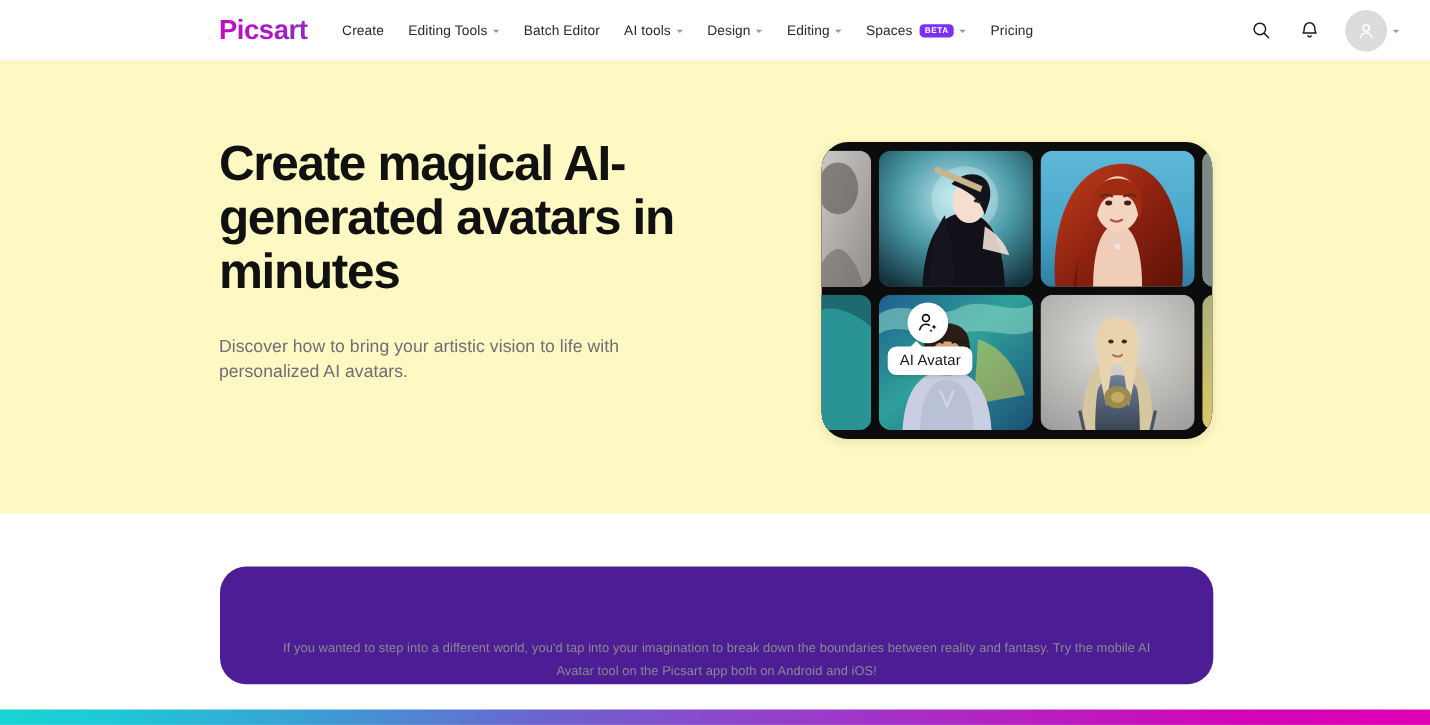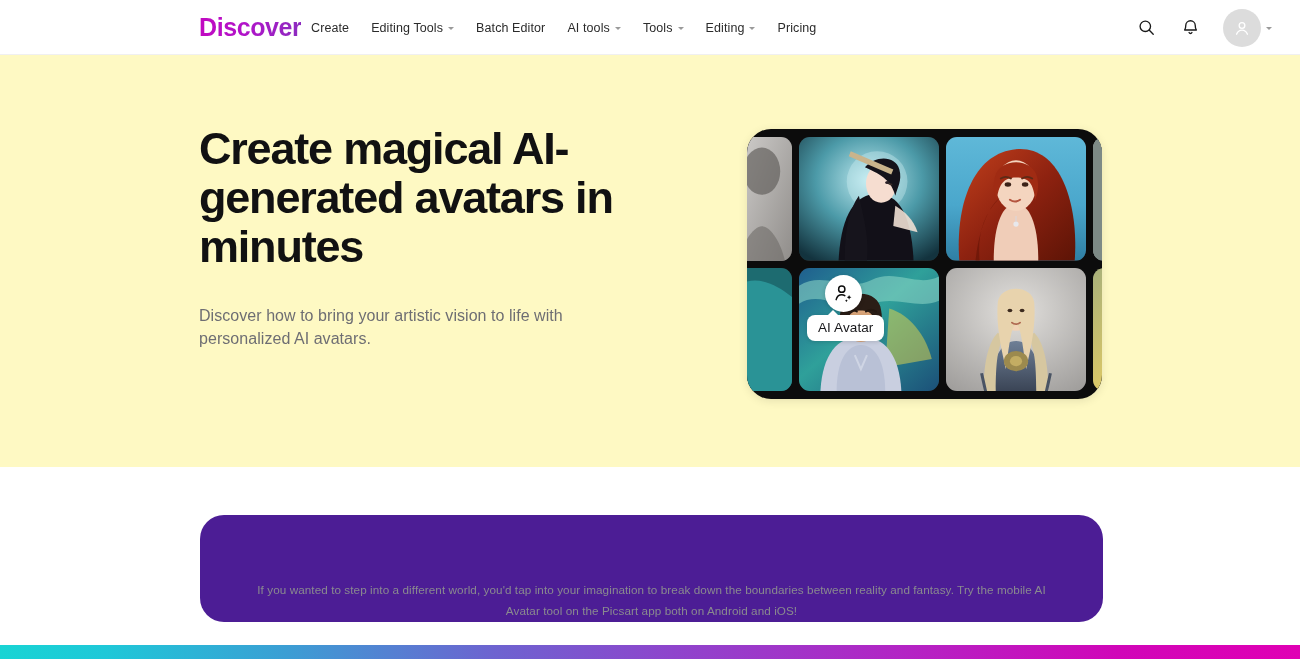--- a/index.html
+++ b/index.html
@@ -300,21 +300,21 @@
       #e000b4 100%);
   }
 </style>
 </head>
 <body>
 
 <div class="page">
 
   <header class="header">
 
-    <div class="logo">Discover</div>
+    <div class="logo">Picsart</div>
 
     <nav class="nav">
 
       <div class="nav-item">
         <span>Create</span>
       </div>
 
       <div class="nav-item">
         <span>Editing Tools</span>
         <span class="caret"></span>
@@ -323,29 +323,34 @@
       <div class="nav-item">
         <span>Batch Editor</span>
       </div>
 
       <div class="nav-item">
         <span>AI tools</span>
         <span class="caret"></span>
       </div>
 
       <div class="nav-item">
-        <span>Tools</span>
+        <span>Design</span>
         <span class="caret"></span>
       </div>
 
       <div class="nav-item">
         <span>Editing</span>
         <span class="caret"></span>
       </div>
 
+      <div class="nav-item">
+        <span>Spaces</span>
+        <span class="beta-badge">BETA</span>
+        <span class="caret"></span>
+      </div>
 
       <div class="nav-item">
         <span>Pricing</span>
       </div>
 
     </nav>
 
     <div class="header-right">
 
       <div class="icon-btn">

